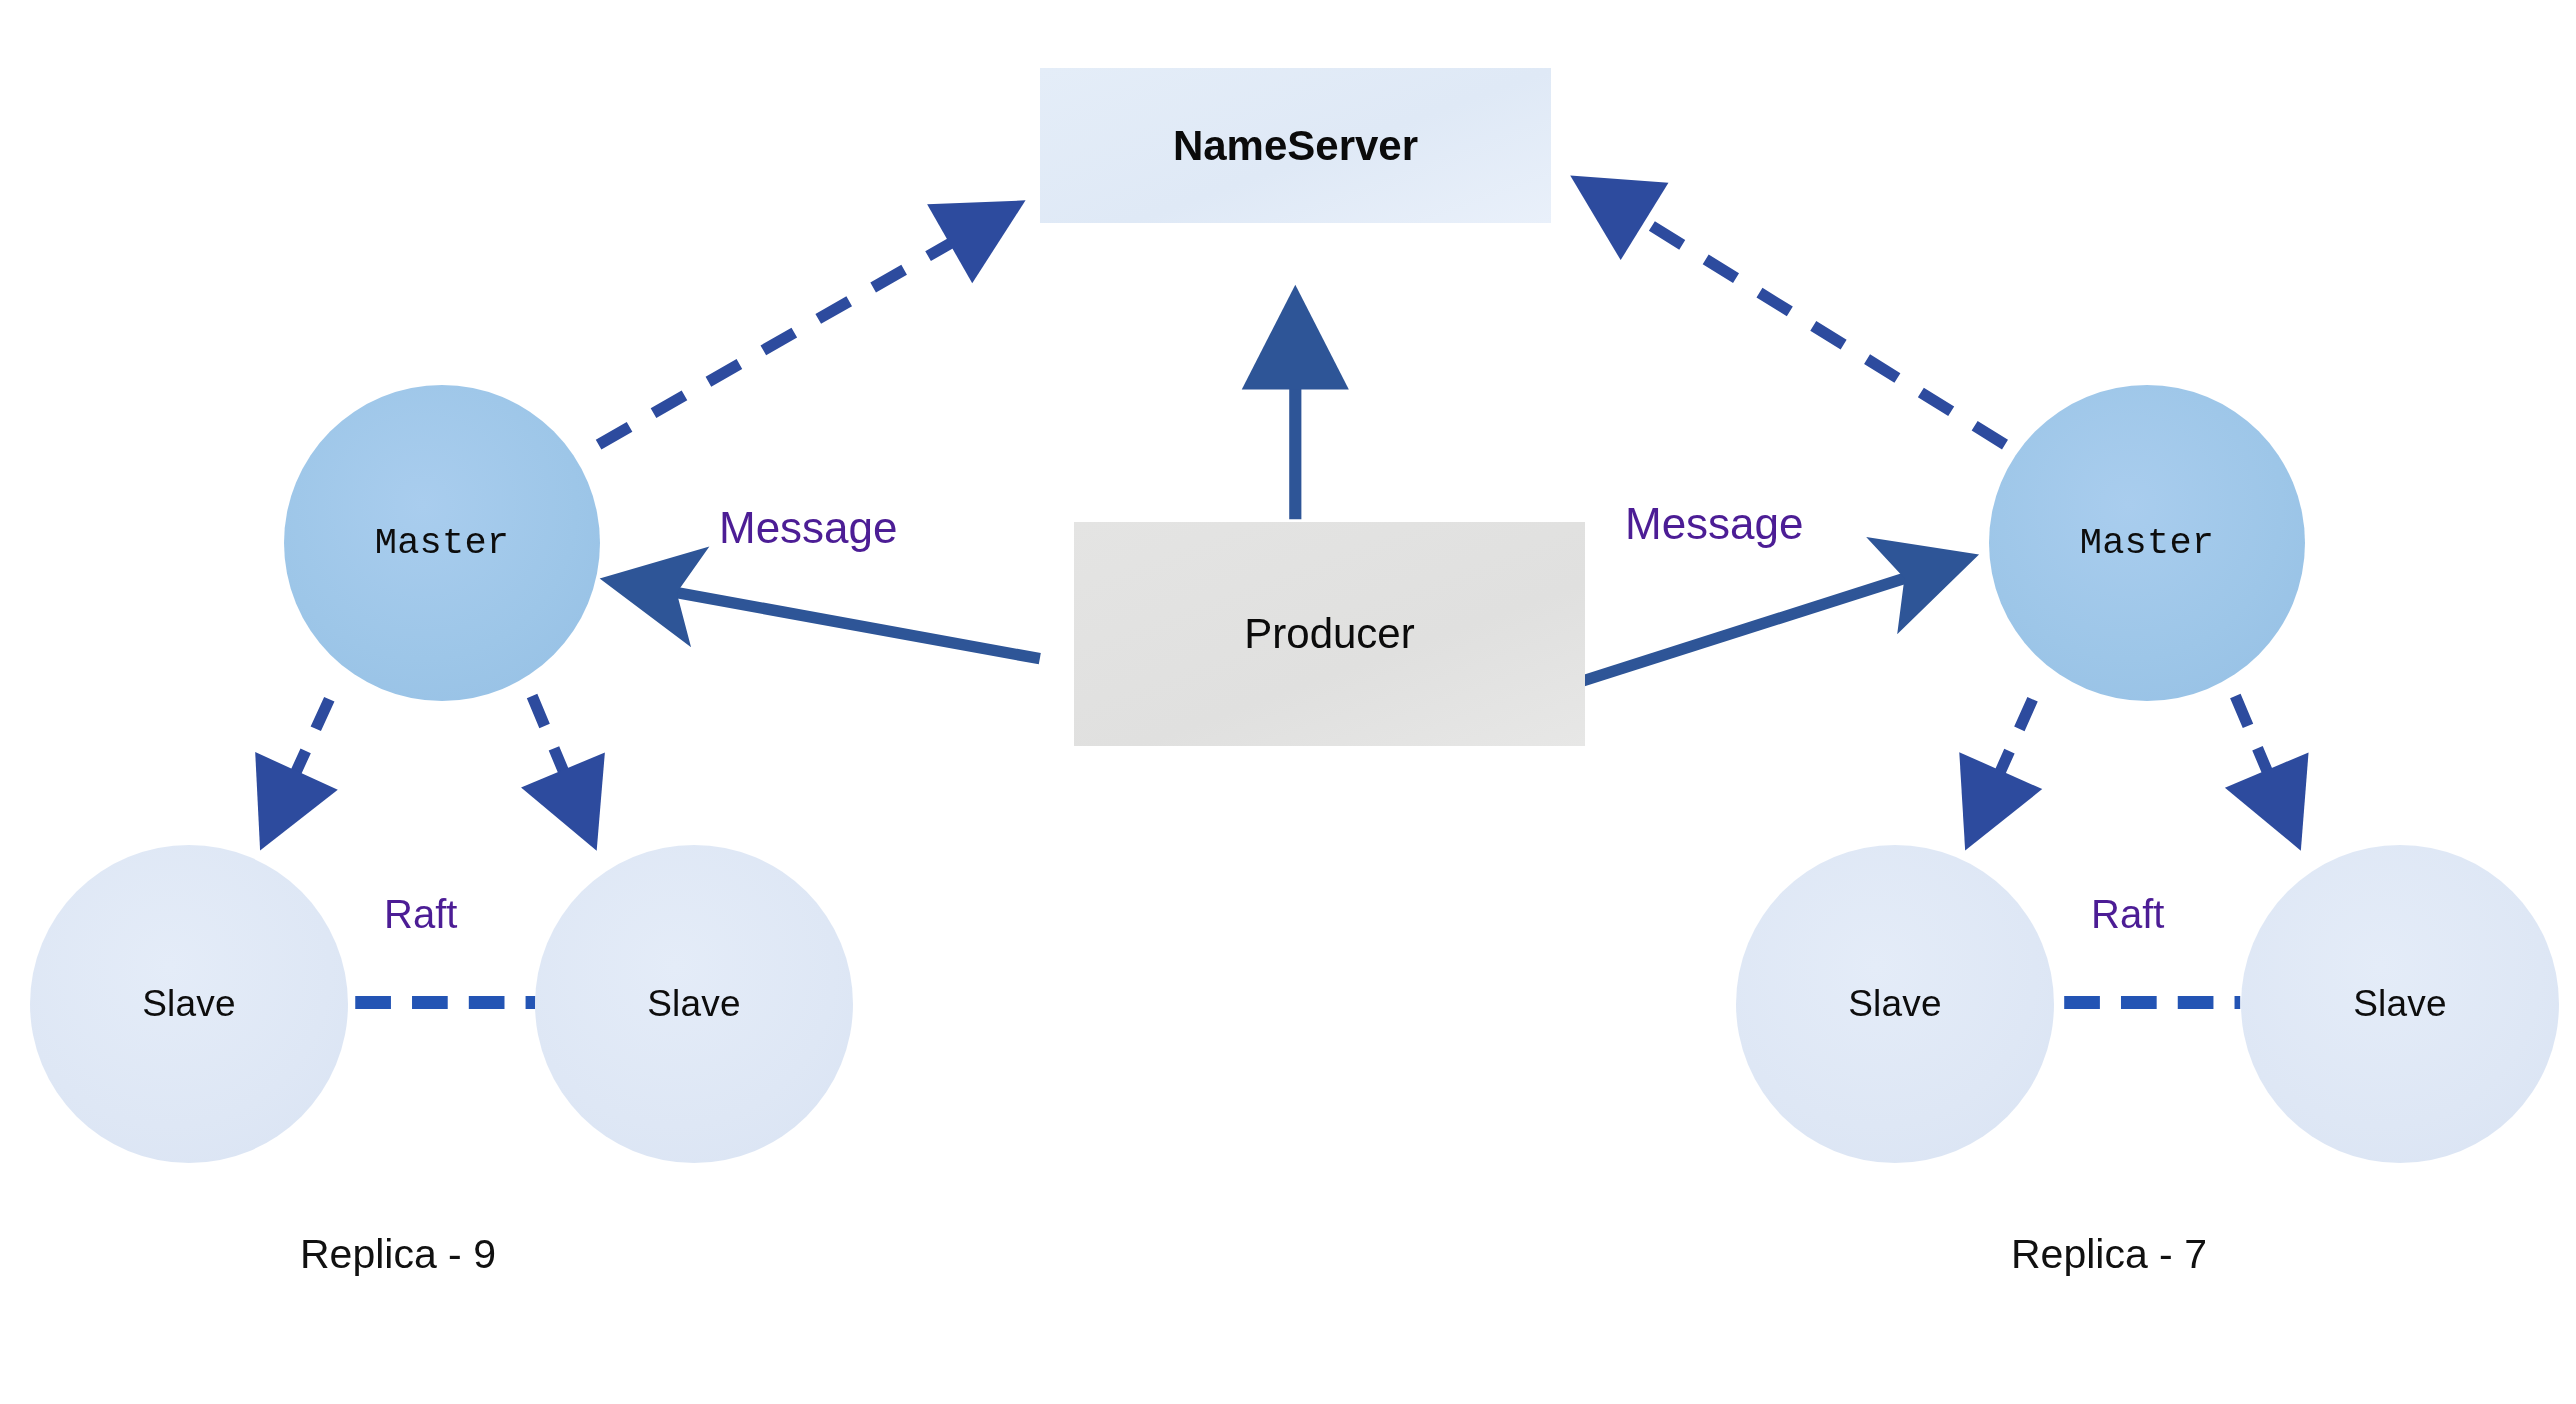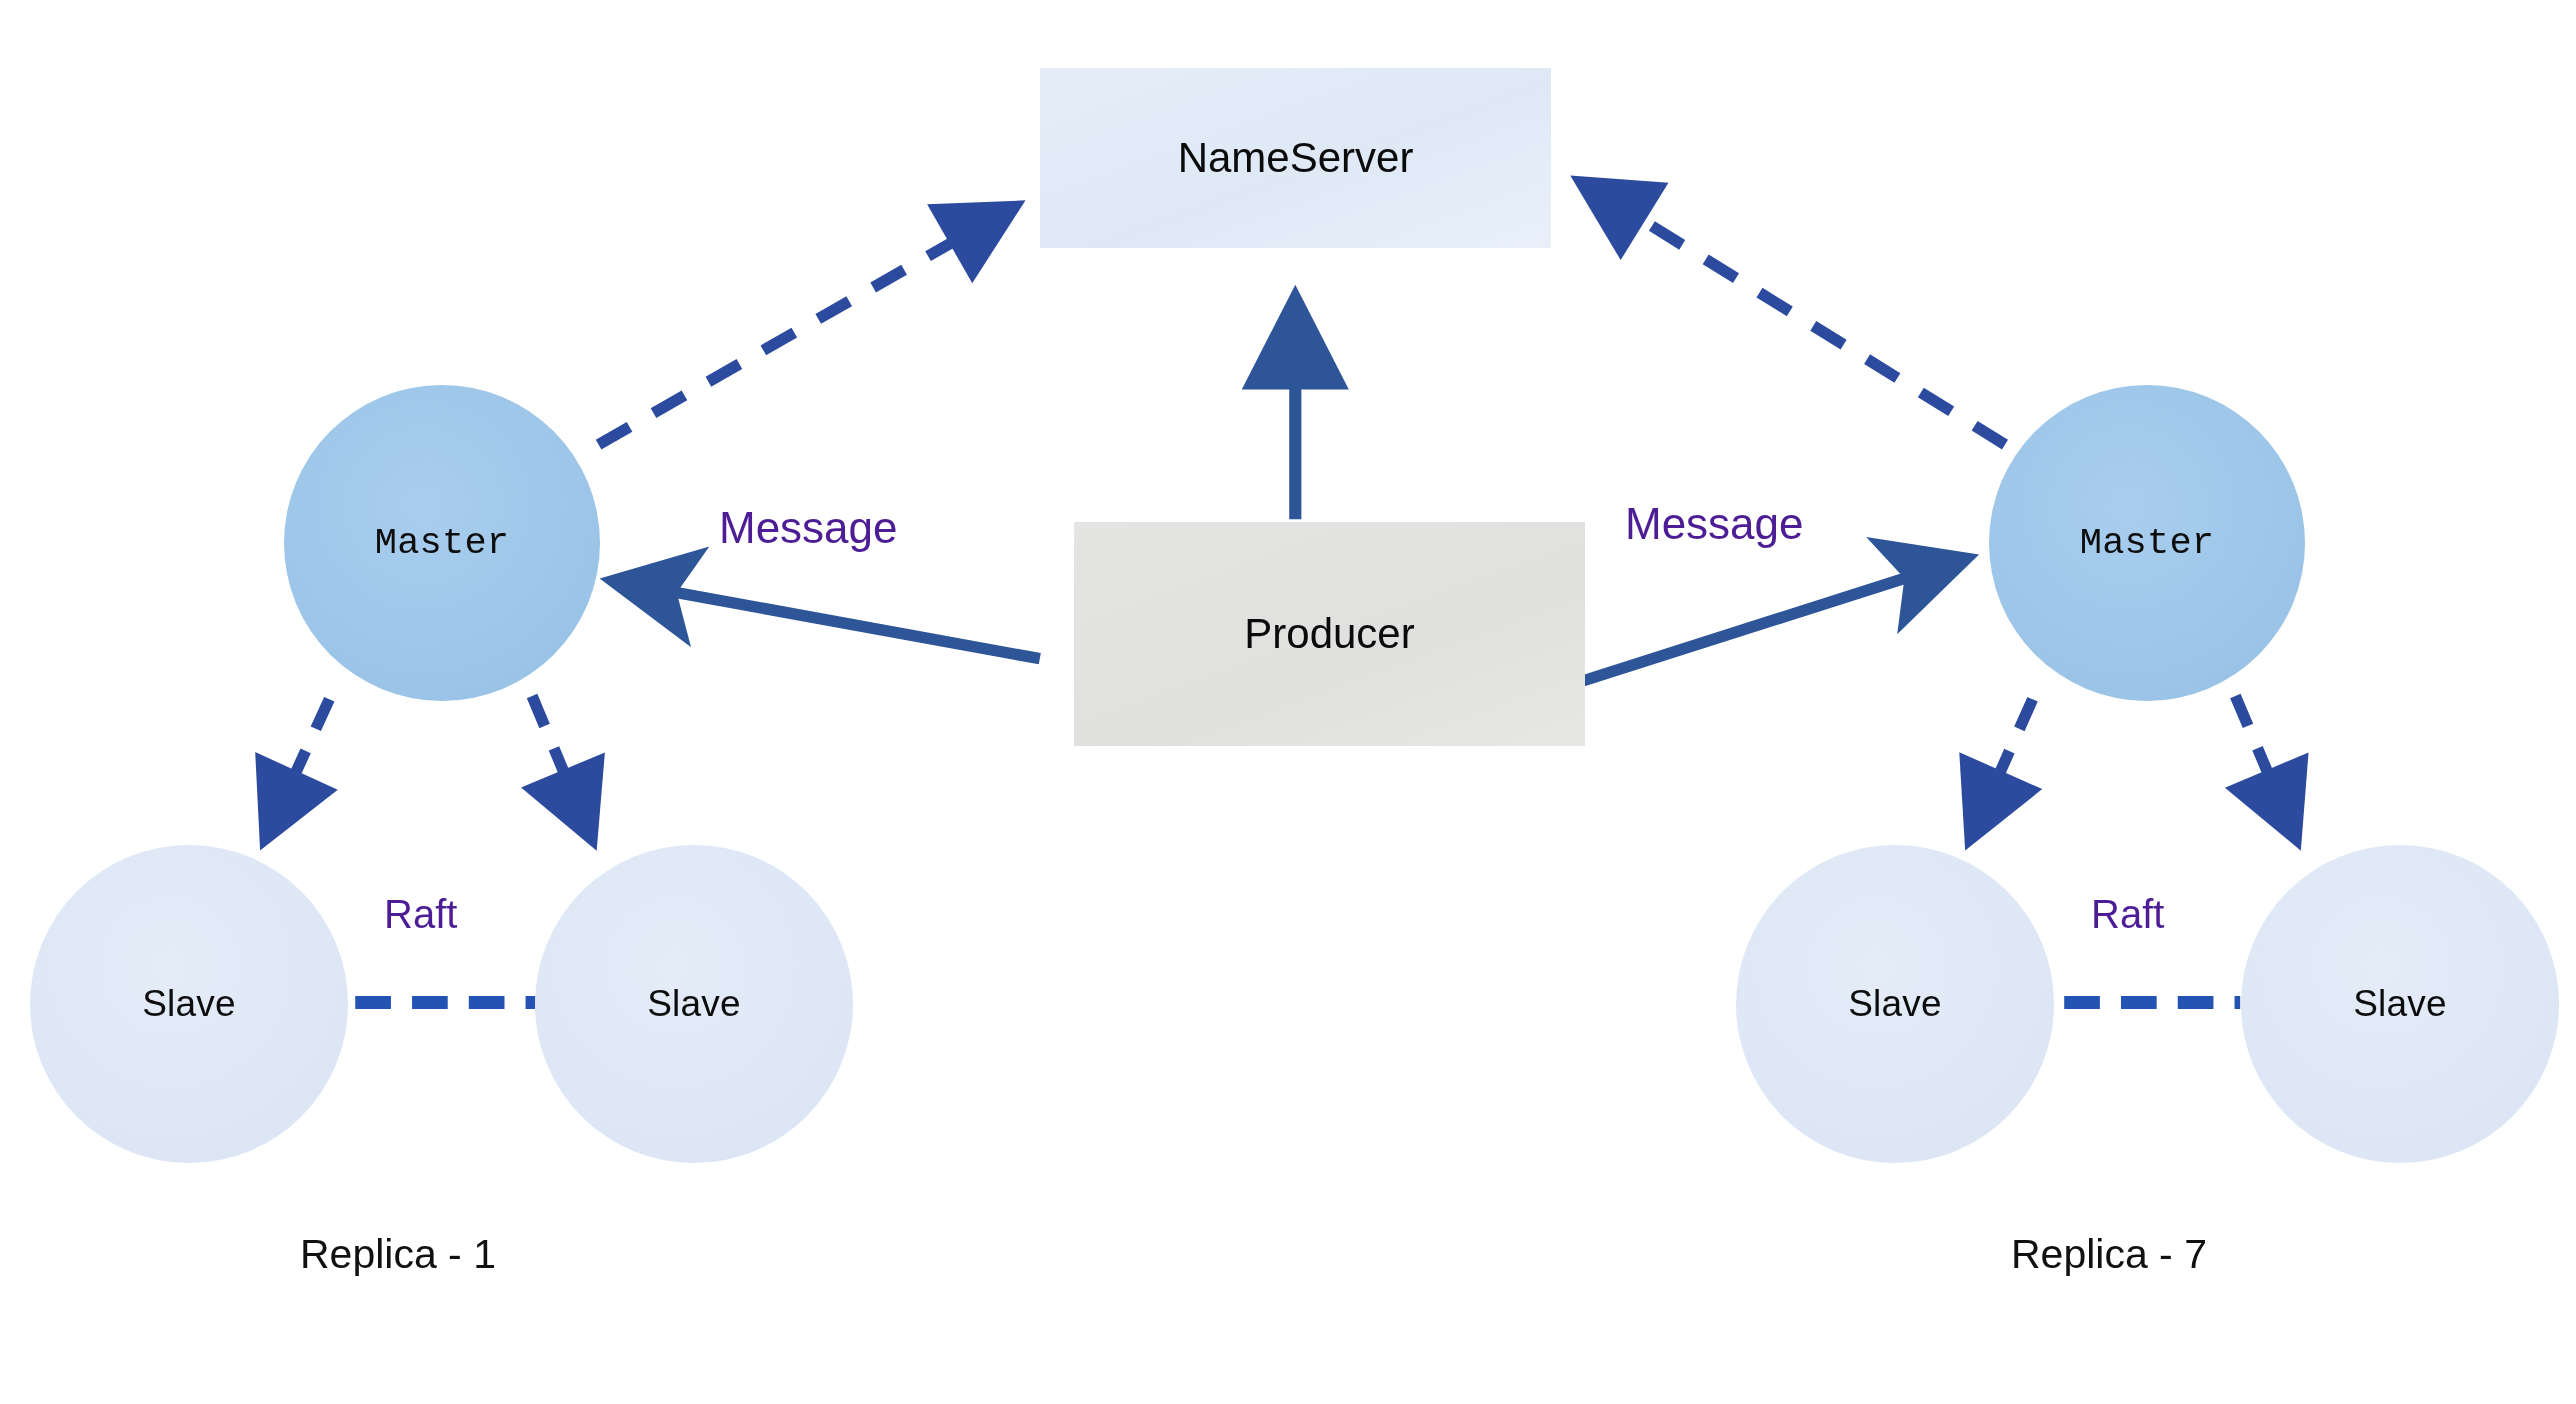--- a/index.html
+++ b/index.html
@@ -136,21 +136,21 @@
 
     <g>
       <line x1="2756" y1="858" x2="2828" y2="1028" stroke="#2D4B9E" stroke-width="14" stroke-dasharray="40 30" marker-end="url(#dash-head)"></line>
     </g>
 
     <g>
       <line x1="2545" y1="1236" x2="2762" y2="1236" stroke="#2354B4" stroke-width="16" stroke-dasharray="44 26"></line>
     </g>
   </svg>
 
-  <div class="node box-nameserver" style="left:1040px; top:68px; width:511px; height:180px;">
+  <div class="node box-nameserver" style="left:1040px; top:68px; width:511px; height:155px;font-weight:bold;">
     <div>NameServer</div>
   </div>
 
   <div class="node box-producer" style="left:1041px; top:522px; width:511px; height:224px;margin-left:33px;">
     <span>Producer</span>
   </div>
 
   <div class="node circle-master" style="left:284px; top:385px;">
     <span>Master</span>
   </div>
@@ -176,18 +176,18 @@
   </div>
 
   <div class="edge-label" style="left:719px; top:503px;">Message</div>
 
   <div class="edge-label" style="left:1625px; top:499px;">Message</div>
 
   <div class="edge-label small" style="left:384px; top:892px;">Raft</div>
 
   <div class="edge-label small" style="left:2091px; top:892px;">Raft</div>
 
-  <div class="group-label" style="left:300px; top:1231px;">Replica - 1</div>
+  <div class="group-label" style="left:300px; top:1231px;">Replica - 9</div>
 
   <div class="group-label" style="left:2011px; top:1231px;">Replica - 7</div>
 
 </div>
 
 
 </body></html>

